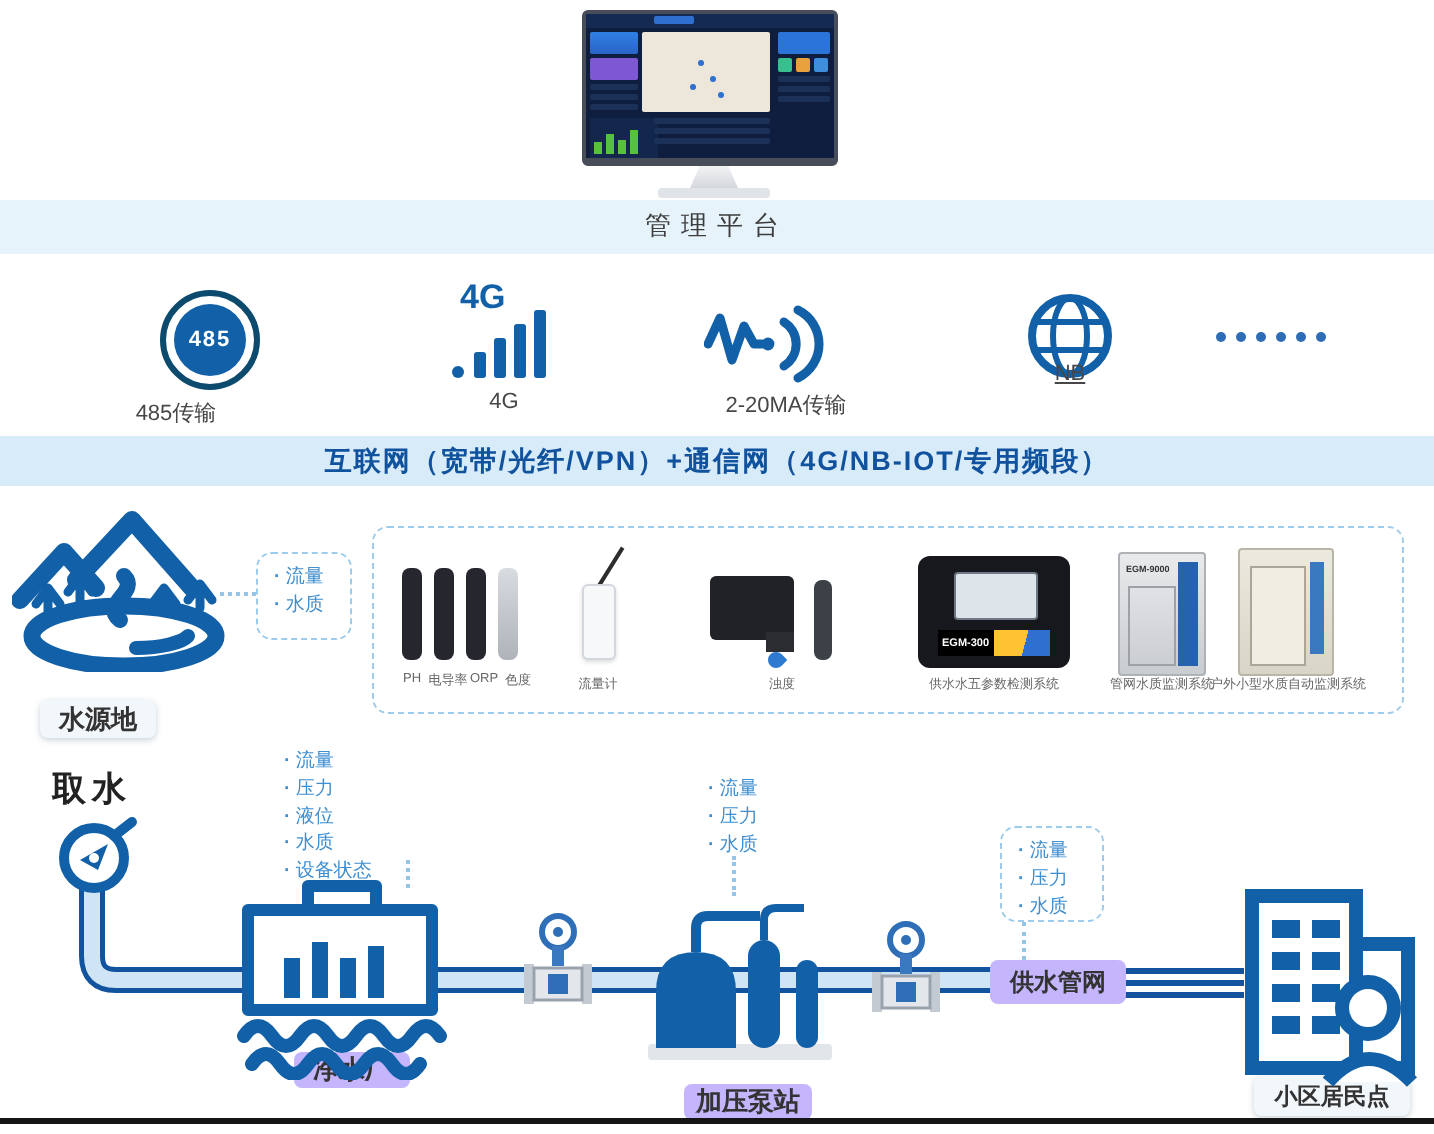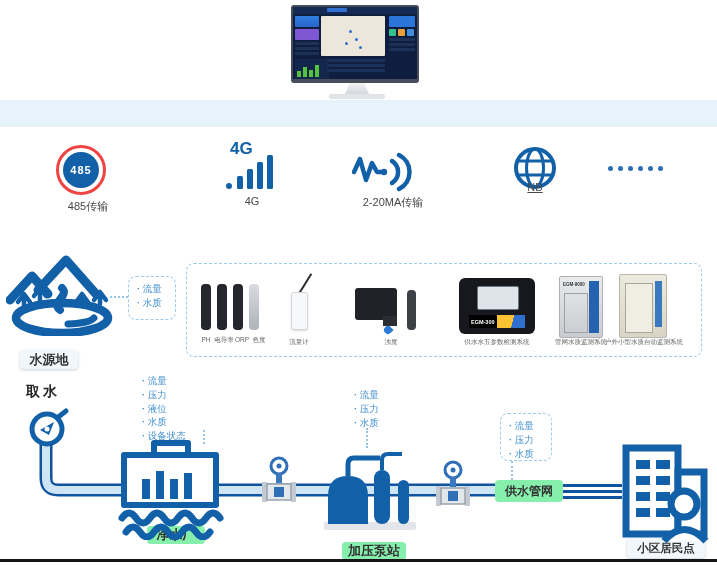--- a/index.html
+++ b/index.html
@@ -25,21 +25,21 @@
   .scr-row{background:#1c3158;height:3px;border-radius:1px;margin-bottom:2px;}
   .scr-chart{left:2px;top:52px;width:30px;height:16px;background:#13264c;display:flex;
              align-items:flex-end;gap:2px;padding:2px;}
   .gbar{width:4px;background:#56c23d;}
   .stand-neck{width:24px;height:11px;margin:0 auto;background:linear-gradient(#f2f3f5,#d4d7dc);
               clip-path:polygon(20% 0,80% 0,100% 100%,0 100%);}
   .stand-base{width:56px;height:5px;margin:0 auto;background:#e0e3e8;border-radius:2px;}
 
   
   .icon-label{font-size:11px;color:#474747;text-align:center;}
-  .c485-outer{left:56px;top:145px;width:44px;height:44px;border:3px solid #ef4444;border-radius:50%;}
+  .c485-outer{left:80px;top:145px;width:44px;height:44px;border:3px solid #0c4a6e;border-radius:50%;}
   .c485-inner{position:absolute;left:4px;top:4px;right:4px;bottom:4px;background:#1160a8;
               border-radius:50%;display:flex;align-items:center;justify-content:center;
               color:#fff;font-weight:bold;font-size:11px;letter-spacing:1px;}
   .g4{left:224px;top:139px;width:56px;height:52px;}
   .g4-text{position:absolute;left:6px;top:0;color:#1160a8;font-weight:bold;font-size:17px;}
   .g4-dot{position:absolute;left:2px;bottom:2px;width:6px;height:6px;border-radius:50%;background:#1160a8;}
   .g4-bar{position:absolute;bottom:2px;width:6px;background:#1160a8;border-radius:1.5px;}
   .dots6{left:608px;top:166px;display:flex;gap:5px;}
   .dots6 span{width:5px;height:5px;border-radius:50%;background:#2e6db5;display:block;}
 
@@ -52,21 +52,21 @@
   .dash-box{border:1.5px dashed #9ccbeb;border-radius:8px;background:#fff;}
   .metric-list{font-size:9.5px;color:#3f8ecf;line-height:1.45;}
   .metric-item::before{content:"· ";font-weight:bold;}
   .vdot{border-left:2px dotted #95c6e8;width:0;}
   .hdot{border-top:2px dotted #95c6e8;height:0;}
 
   
   .badge{display:flex;align-items:center;justify-content:center;border-radius:4px;
          font-size:13px;font-weight:bold;color:#333;}
   .badge-white{background:#f2f7fb;box-shadow:0 1px 3px rgba(40,70,100,.25);}
-  .badge-blue{background:#86efac;}
+  .badge-blue{background:#c4b5fd;}
 
   
   .equip-box{left:186px;top:263px;width:514px;height:92px;}
   .eq{position:absolute;}
   .eq-label{position:absolute;font-size:6.5px;color:#666;text-align:center;white-space:nowrap;}
   .probe{top:20px;width:10px;height:46px;border-radius:4px;background:#26262e;}
   .probe.silver{background:linear-gradient(#d8dbe0,#aeb3ba);}
   .fm-body{left:104px;top:28px;width:15px;height:36px;background:#f7f8fa;border:1px solid #d3d7dd;
            border-radius:3px;box-shadow:0 1px 2px rgba(0,0,0,.15);}
   .fm-ant{left:117px;top:8px;width:2px;height:24px;background:#2c2c2c;transform:rotate(32deg);}
@@ -86,30 +86,31 @@
         border:1px solid #aeb2b6;border-radius:2px;}
   .cab1-stripe{position:absolute;right:3px;top:4px;bottom:4px;width:10px;background:#2563ae;}
   .cab1-mark{position:absolute;left:3px;top:5px;font-size:4.5px;font-weight:bold;color:#333;}
   .cab1-door{position:absolute;left:4px;top:16px;width:22px;height:38px;border:1px solid #9ea2a7;}
   .cab2{left:432px;top:10px;width:46px;height:62px;background:linear-gradient(#eceade,#d8d5c6);
         border:1px solid #b9b6a8;border-radius:2px;}
   .cab2-door{position:absolute;left:5px;top:8px;width:26px;height:48px;border:1px solid #aaa79a;background:#f0eee2;}
   .cab2-stripe{position:absolute;right:4px;top:6px;bottom:10px;width:7px;background:#3a78c0;}
 
   
-  .intake-text{left:26px;top:383px;font-size:14px;font-weight:bold;color:#222;letter-spacing:3px;}
+  .intake-text{left:26px;top:383px;font-size:17px;font-weight:bold;color:#222;letter-spacing:3px;}
   .supply-line{height:2.5px;background:#11539e;position:absolute;}
   .net-badge{left:495px;top:480px;width:68px;height:22px;font-size:12px;z-index:6;}
 </style>
 </head>
 <body>
 
 <div id="stage">
 
   <div class="abs platform-band"></div>
+  <div class="abs platform-label">管理平台</div>
 
   <div class="abs monitor">
     <div class="screen">
       <div class="scr scr-topbar"></div>
       <div class="scr scr-tab"></div>
       <div class="scr" style="left:2px;top:9px;width:24px;">
         <div class="tile" style="height:11px;background:linear-gradient(#2f80e4,#2a64c8);margin-bottom:2px;"></div>
         <div class="tile" style="height:11px;background:#7e57d4;margin-bottom:2px;"></div>
         <div class="scr-row"></div>
           <div class="scr-row"></div>
@@ -184,20 +185,23 @@
 
   <div class="abs dots6">
     <span></span>
       <span></span>
       <span></span>
       <span></span>
       <span></span>
       <span></span>
   </div>
 
+  <div class="abs net-banner">
+    <span class="net-banner-text">互联网（宽带/光纤/VPN）+通信网（4G/NB-IOT/专用频段）</span>
+  </div>
 
   <svg class="abs" style="left:6px;top:252px;" width="116" height="84" viewBox="0 0 116 84">
     <g stroke="#1160a8" fill="none" stroke-linecap="round" stroke-linejoin="round">
       <path d="M4,48 L26,24 L42,42" stroke-width="9"></path>
       <path d="M32,38 L60,8 L90,42" stroke-width="9"></path>
       <g stroke-width="4.5">
         <path d="M18,56 V44 M12,50 L18,42 L24,50"></path>
         <path d="M34,50 V38 M28,44 L34,36 L40,44"></path>
         <path d="M76,56 V44 M70,50 L76,42 L82,50"></path>
         <path d="M94,52 V42 M88,48 L94,40 L100,48"></path>

